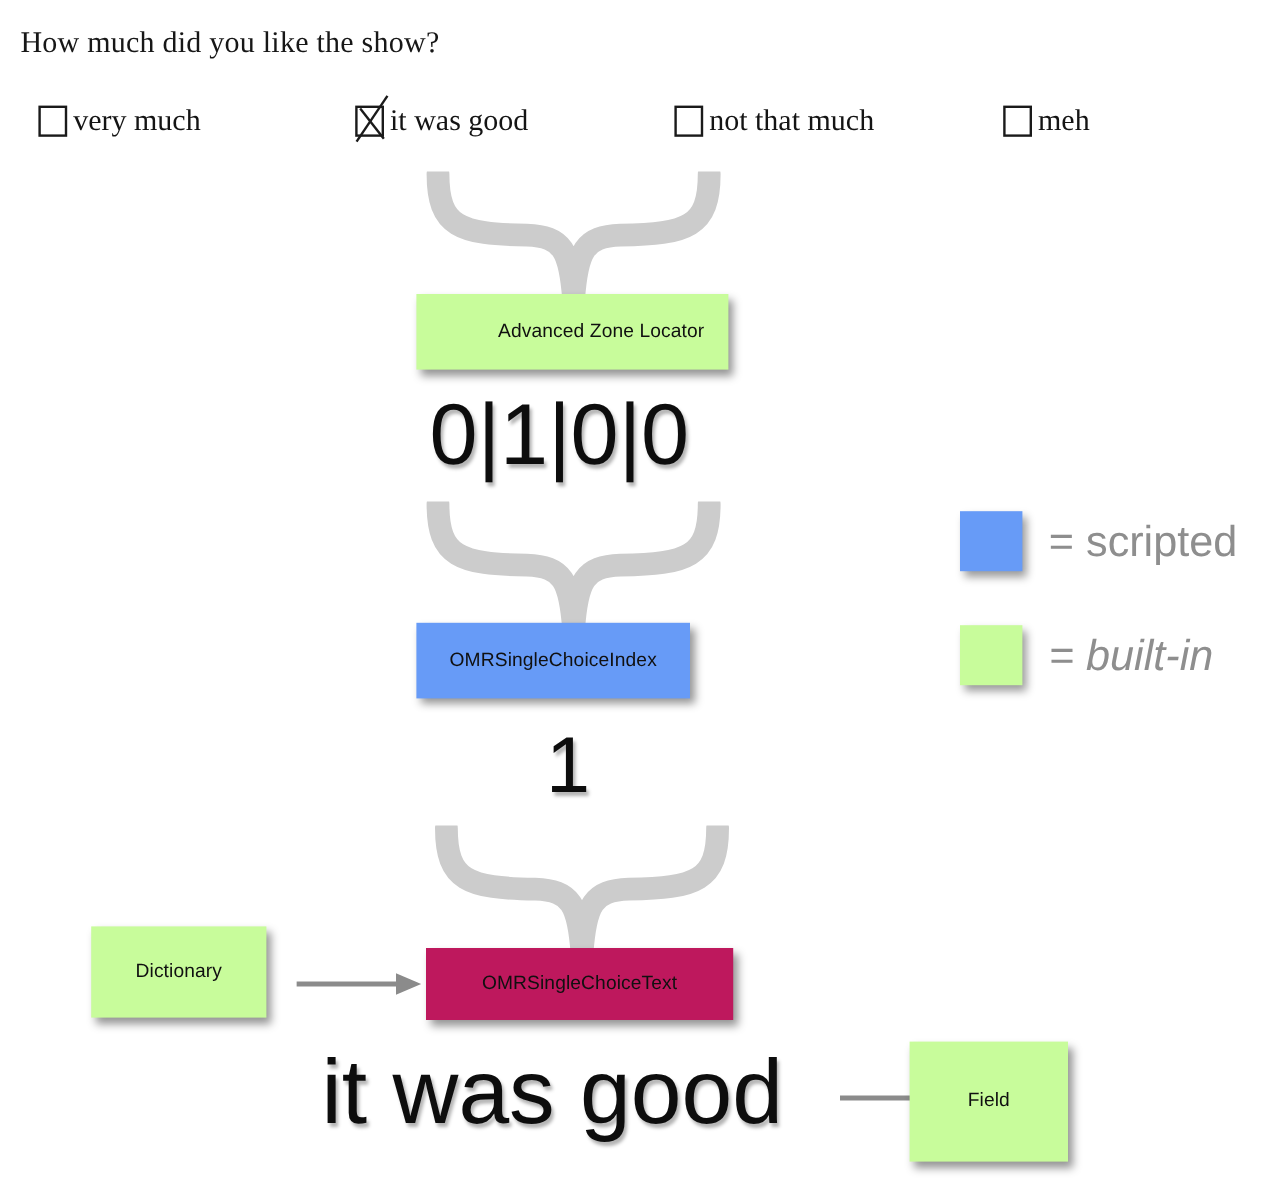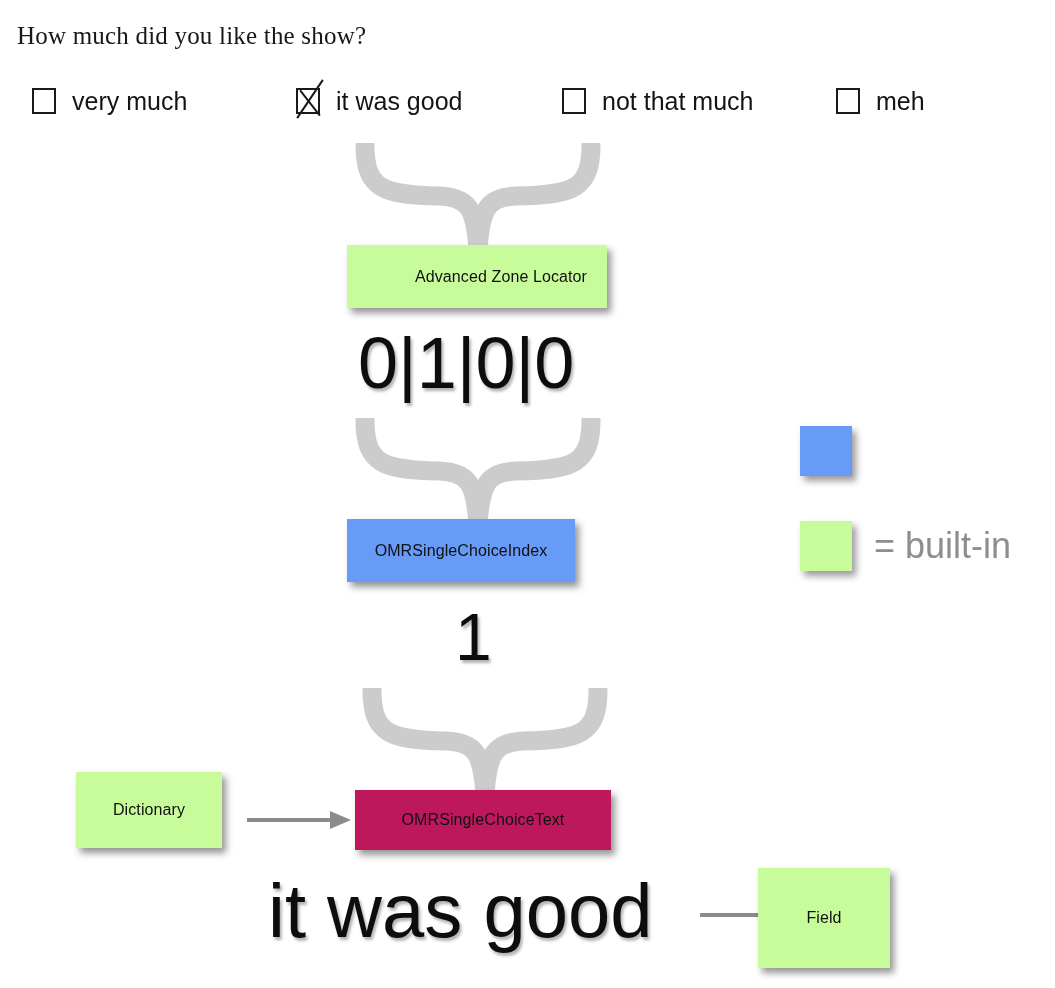--- a/index.html
+++ b/index.html
@@ -66,24 +66,24 @@
   }
   .opt-box.checked::after {
     width: 2px;
     height: 32px;
     left: 11px;
     top: -3px;
     transform: rotate(-38deg);
     transform-origin: 50% 50%;
   }
   .opt-label {
-    font-family: Liberation Sans, sans-serif;
+    font-family: Liberation Serif, serif;
     font-size: 25px;
     color: #141414;
-    margin-left: 16px;
+    margin-left: 5px;
   }
 
   
   .node {
     position: absolute;
     box-sizing: border-box;
     display: flex;
     align-items: center;
     justify-content: center;
     color: #101010;
@@ -217,18 +217,19 @@
       <span class="node-label" style="font-size: 16px;">Field</span>
     </div>
     <div class="value-text" style="left: 358px; top: 327px; font-size: 72px;">0|1|0|0</div>
     <div class="value-text" style="left: 455px; top: 604px; font-size: 66px;">1</div>
     <div class="value-text" style="left: 268px; top: 873px; font-size: 76px;">it was good</div>
   </div>
 
 <div id="legend">
     <div class="legend-row" style="top: 0px;">
       <div class="legend-swatch" style="background: rgb(103, 155, 247);"></div>
+      <span class="legend-text" style="color: rgb(142, 142, 142);">= scripted</span>
     </div>
     <div class="legend-row" style="top: 95px;">
       <div class="legend-swatch" style="background: rgb(200, 252, 155);"></div>
-      <span class="legend-text" style="color: rgb(142, 142, 142);">= built-in</span>
+      <span class="legend-text" style="color: rgb(142, 142, 142); font-style: italic;">= built-in</span>
     </div>
   </div>
 
 </body></html>

